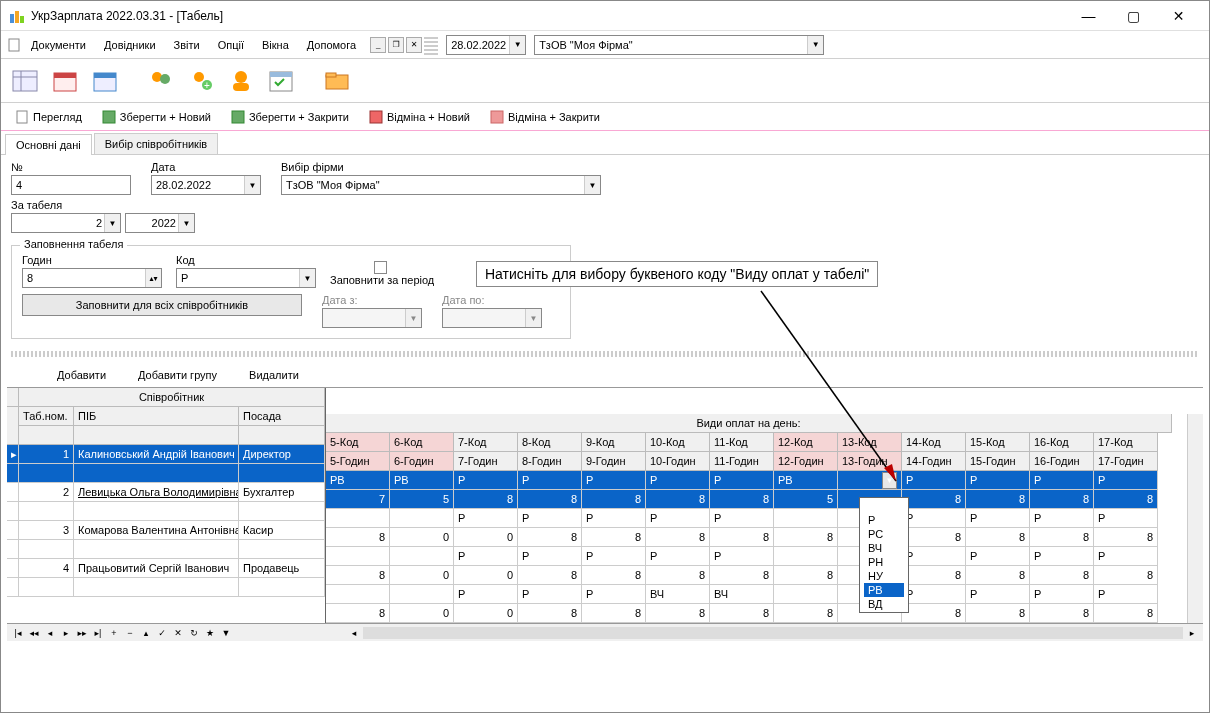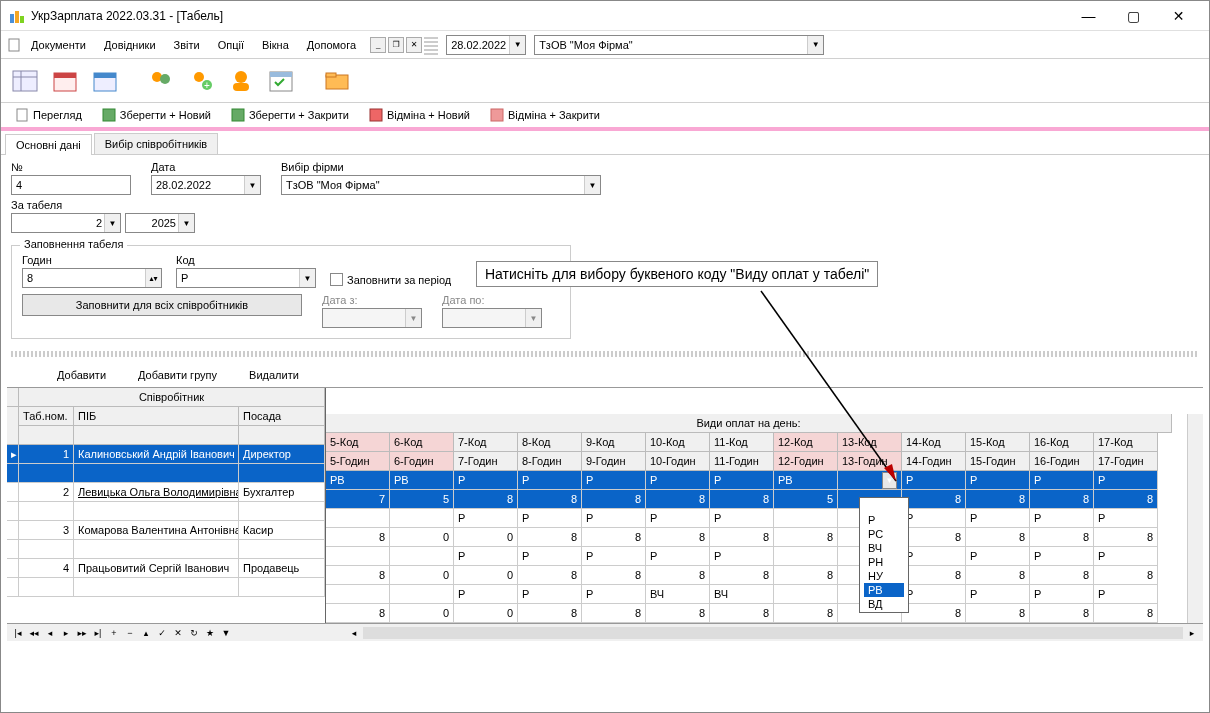--- a/index.html
+++ b/index.html
@@ -12,21 +12,21 @@
 .win-btn { width: 45px; height: 28px; display: flex; align-items: center; justify-content: center; font-size: 14px; cursor: pointer; }
 .menubar { height: 28px; display: flex; align-items: center; padding: 0 6px; border-bottom: 1px solid #d0d0d0; gap: 2px; }
 .menu-item { padding: 4px 8px; cursor: pointer; }
 .menu-mdi { display: flex; gap: 2px; margin-left: 4px; }
 .mdi-btn { width: 16px; height: 16px; border: 1px solid #aaa; background: #f0f0f0; font-size: 8px; display: flex; align-items: center; justify-content: center; cursor: pointer; }
 .date-combo, .firm-combo { border: 1px solid #888; height: 20px; display: inline-flex; align-items: center; padding: 0 4px; background: #fff; margin-left: 6px; position: relative; }
 .firm-combo { width: 290px; }
 .combo-arrow { position: absolute; right: 0; top: 0; bottom: 0; width: 16px; border-left: 1px solid #ccc; display: flex; align-items: center; justify-content: center; font-size: 8px; background: #f0f0f0; }
 .toolbar-big { height: 44px; border-bottom: 1px solid #d0d0d0; display: flex; align-items: center; padding: 0 8px; gap: 8px; }
 .tb-icon { width: 32px; height: 32px; border: 1px solid transparent; display: flex; align-items: center; justify-content: center; cursor: pointer; }
-.toolbar-actions { height: 28px; border-bottom: 4px solid #f9a8d4; display: flex; align-items: center; padding: 0 8px; gap: 8px; }
+.toolbar-actions { height: 28px; border-bottom: 1px solid #f9a8d4; display: flex; align-items: center; padding: 0 8px; gap: 8px; }
 .action-btn { display: flex; align-items: center; gap: 4px; padding: 2px 6px; cursor: pointer; }
 .small-icon { width: 14px; height: 14px; display: inline-block; }
 .tabstrip { height: 24px; border-bottom: 1px solid #ccc; display: flex; padding-left: 4px; }
 .tab { padding: 4px 10px; border: 1px solid #ccc; border-bottom: none; background: #f0f0f0; cursor: pointer; margin-right: 2px; margin-top: 2px; }
 .tab.active { background: #fff; position: relative; top: 1px; }
 .form-area { padding: 6px 10px; }
 .form-row { display: flex; gap: 20px; margin-bottom: 4px; }
 .form-field { display: flex; flex-direction: column; }
 .form-field label { font-size: 11px; margin-bottom: 2px; }
 .input-small { border: 1px solid #888; height: 20px; padding: 0 4px; background: #fff; position: relative; display: inline-flex; align-items: center; }
@@ -228,21 +228,21 @@
     </div>
     <div class="form-row">
       <div class="form-field">
         <label>За табеля</label>
         <div style="display:flex; gap:4px;">
           <div class="input-small" style="width:110px; justify-content:flex-end; padding-right:18px;">
               <span>2</span>
               <span class="combo-arrow">▼</span>
             </div>
           <div class="input-small" style="width:70px; justify-content:flex-end; padding-right:18px;">
-              <span>2025</span>
+              <span>2022</span>
               <span class="combo-arrow">▼</span>
             </div>
         </div>
       </div>
     </div>
 
     <div class="groupbox">
       <span class="groupbox-title">Заповнення табеля</span>
       <div class="row2">
         <div class="form-field">
@@ -252,21 +252,21 @@
               <span class="combo-arrow">▴▾</span>
             </div>
         </div>
         <div class="form-field">
           <label>Код</label>
           <div class="input-small" style="width:140px;">
               <span>Р</span>
               <span class="combo-arrow">▼</span>
             </div>
         </div>
-        <div style="display:flex; align-items:center; margin-bottom:2px;">
+        <div style="display:flex; align-items:center; margin-bottom:2px;flex-direction:column;">
           <span class="checkbox"></span>
           <span>Заповнити за період</span>
         </div>
       </div>
       <div style="display:flex; gap:20px;">
         <div>
           <div class="btn-wide">Заповнити для всіх співробітників</div>
         </div>
         <div style="display:flex; gap:20px;">
           <div class="form-field">

